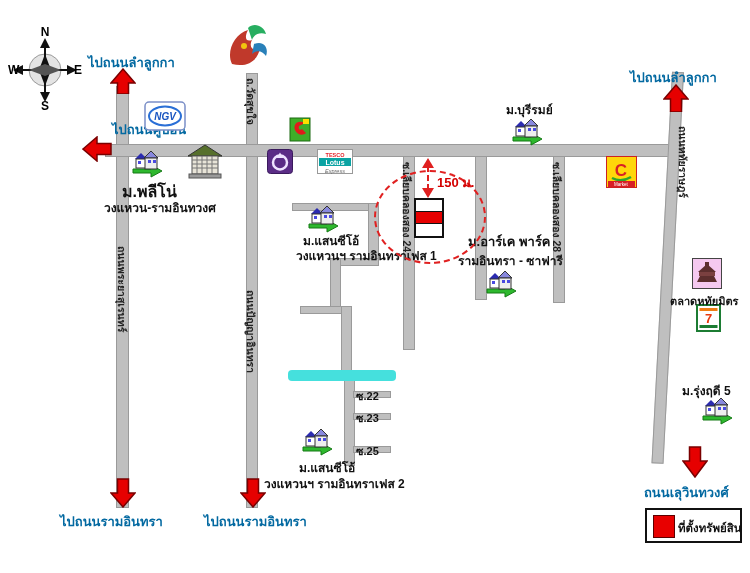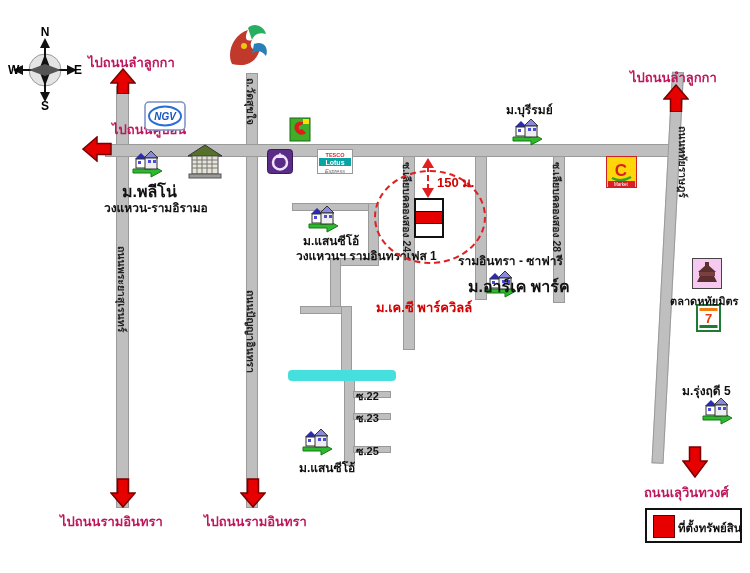--- a/index.html
+++ b/index.html
@@ -1,20 +1,20 @@
 <!DOCTYPE html>
 <html><head>
 <meta charset="utf-8">
 <style>
   html,body{margin:0;padding:0;background:#fff;}
   .map{position:relative;width:750px;height:573px;background:#ffffff;overflow:hidden;
        font-family:"Liberation Sans","DejaVu Sans",sans-serif;color:#111;}
   .abs{position:absolute;}
   .road{position:absolute;background:#bfbfbf;border:1px solid #9a9a9a;box-sizing:border-box;}
-  .lbl{position:absolute;font-weight:bold;font-size:13px;white-space:nowrap;color:#be185d;}
+  .lbl{position:absolute;font-weight:bold;font-size:13px;white-space:nowrap;color:#0369a1;}
   .lbl-sm{position:absolute;font-weight:bold;font-size:11px;white-space:nowrap;color:#111;}
   .vlabel{position:absolute;font-weight:bold;font-size:10.5px;white-space:nowrap;color:#222;
           transform:rotate(90deg);transform-origin:left top;}
   .red-lbl{position:absolute;font-weight:bold;font-size:13px;white-space:nowrap;color:#d40000;}
   .canal{position:absolute;background:#45e0dd;border-radius:4px;}
   .d-ellipse{position:absolute;border:2px dashed #e02020;border-radius:50%;}
   .d-line{position:absolute;width:0;border-left:2.5px dashed #e02020;}
   .tri-dn{position:absolute;width:0;height:0;border-left:6px solid transparent;
           border-right:6px solid transparent;border-top:10px solid #e02020;}
   .tri-up{position:absolute;width:0;height:0;border-left:6px solid transparent;
@@ -224,28 +224,28 @@
     <polygon points="3,9 9,3 15,9" fill="#2b2bb0"></polygon>
       <rect x="4" y="9" width="10" height="9" fill="#fff" stroke="#333"></rect>
     <polygon points="12,8 19,1 26,8" fill="#8888dd" stroke="#333"></polygon>
       <rect x="13" y="8" width="12" height="11" fill="#eee" stroke="#333"></rect>
     <rect x="6" y="11" width="3" height="3" fill="#4a4ae0"></rect>
       <rect x="16" y="10" width="3" height="3" fill="#4a4ae0"></rect>
       <rect x="21" y="10" width="3" height="3" fill="#4a4ae0"></rect>
   </svg>
 
   <div class="lbl-sm" style="left:122px;top:179px;font-size:16px;">ม.พลีโน่</div>
-  <div class="lbl-sm" style="left:104px;top:198px;font-size:12px;">วงแหวน-รามอิรามอ</div>
+  <div class="lbl-sm" style="left:104px;top:198px;font-size:12px;">วงแหวน-รามอินทวงศ</div>
   <div class="lbl-sm" style="left:506px;top:100px;font-size:12px;">ม.บุรีรมย์</div>
   <div class="lbl-sm" style="left:303px;top:231px;font-size:12px;">ม.แสนซีโอ้</div>
   <div class="lbl-sm" style="left:268px;top:246px;font-size:12px;margin-left:28px;">วงแหวนฯ รามอินทราเฟส 1</div>
-  <div class="lbl-sm" style="left:468px;top:231px;font-size:16px;margin-top:43px;">ม.อาร์เค พาร์ค</div>
+  <div class="lbl-sm" style="left:468px;top:231px;font-size:13px;">ม.อาร์เค พาร์ค</div>
   <div class="lbl-sm" style="left:458px;top:251px;font-size:12px;">รามอินทรา - ซาฟารี</div>
-  <div class="red-lbl" style="left:376px;top:297px;">ม.เค.ซี พาร์ควิลล์</div>
   <div class="lbl-sm" style="left:299px;top:458px;font-size:12px;">ม.แสนซีโอ้</div>
+  <div class="lbl-sm" style="left:264px;top:474px;font-size:12px;">วงแหวนฯ รามอินทราเฟส 2</div>
   <div class="lbl-sm" style="left:670px;top:292px;">ตลาดหทัยมิตร</div>
   <div class="lbl-sm" style="left:682px;top:381px;font-size:12px;">ม.รุ่งฤดี 5</div>
 
   <div class="d-ellipse" style="left:374px;top:170px;width:108px;height:90px;"></div>
   <div class="tri-up" style="left:422px;top:158px;"></div>
   <div class="d-line" style="left:427px;top:166px;height:24px;"></div>
   <div class="tri-dn" style="left:422px;top:188px;"></div>
   <div class="red-lbl" style="left:437px;top:172px;">150 ม.</div>
   <div class="marker" style="left:414px;top:198px;">
     <div class="band"></div>

